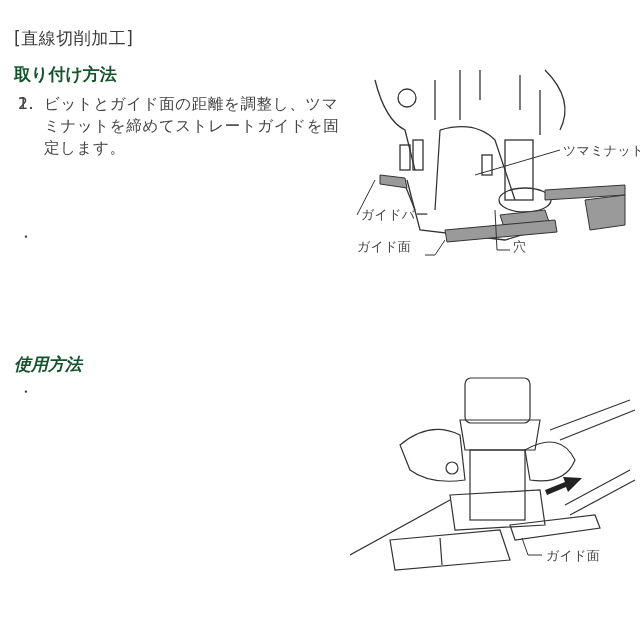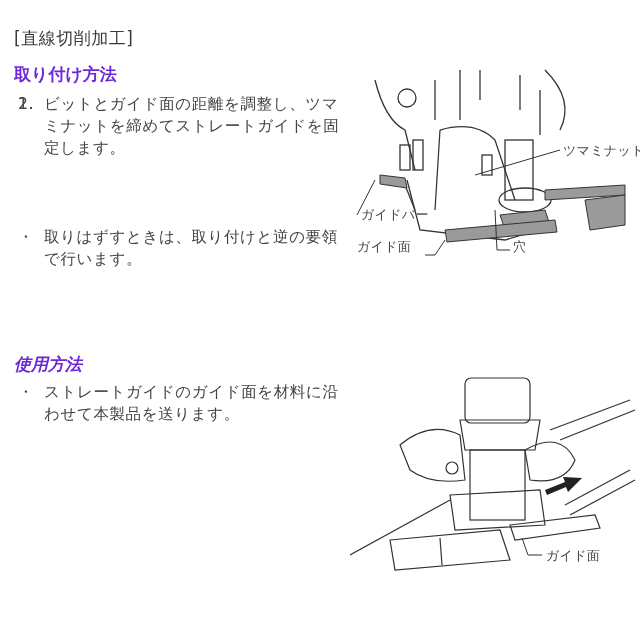--- a/index.html
+++ b/index.html
@@ -1,20 +1,20 @@
 <!DOCTYPE html>
 <html><head>
 <meta charset="utf-8">
 <style>
   html, body { margin:0; padding:0; background:#ffffff; }
   body { width:640px; height:640px; position:relative; overflow:hidden;
          font-family:"DejaVu Sans","Liberation Sans",sans-serif; color:#333333; }
   .abs { position:absolute;margin-top:23px; }
   .section-title { left:14px; top:4px; font-size:17px; color:#3a3a3a; letter-spacing:0.5px; }
-  .heading { font-size:17px; font-weight:bold; color:#6d28d9; }
+  .heading { font-size:17px; font-weight:bold; color:#14532d; }
   .h1 { left:14px; top:40px; }
   .h2 { left:14px; top:330px;font-style:italic; }
   .body-text { font-size:15.5px; line-height:22px; color:#444444; letter-spacing:0.6px; }
   .list { left:18px; width:330px; }
   .list-item { position:relative; padding-left:26px; }
   .marker { position:absolute; left:0; top:0; }
   .steps { top:70px; }
   .note1 { top:203px; }
   .note2 { top:358px; }
   .figure { position:absolute;font-family:Liberation Mono, monospace; }
@@ -35,21 +35,20 @@
   </div>
   <div class="list-item">
     <span class="marker">2.</span>
     <span>ビットとガイド面の距離を調整し、ツマミナットを締めてストレートガイドを固定します。</span>
   </div>
 </div>
 
 <div class="abs list note1 body-text">
   <div class="list-item">
     <span class="marker">・</span>
-    <span>取りはずすときは、取り付けと逆の要領で行います。</span>
   </div>
 </div>
 
 <div class="figure fig1">
   <svg width="295" height="215" viewBox="0 0 295 215">
     <g fill="none" stroke="#333" stroke-width="1.3">
 
       <path d="M30 20 Q40 60 60 70 L70 110"></path>
       <path d="M90 20 L90 60"></path>
       <path d="M115 10 L115 60"></path>
@@ -91,21 +90,20 @@
   <span class="callout" style="left:16px; top:146px;">ガイドバー</span>
   <span class="callout" style="left:12px; top:178px;">ガイド面</span>
   <span class="callout" style="left:168px; top:178px;">穴</span>
 </div>
 
 <div class="abs heading h2">使用方法</div>
 
 <div class="abs list note2 body-text">
   <div class="list-item">
     <span class="marker">・</span>
-    <span>ストレートガイドのガイド面を材料に沿わせて本製品を送ります。</span>
   </div>
 </div>
 
 <div class="figure fig2">
   <svg width="290" height="230" viewBox="0 0 290 230">
     <g fill="none" stroke="#333" stroke-width="1.2">
 
       <line x1="0" y1="195" x2="100" y2="140"></line>
       <line x1="200" y1="70" x2="280" y2="40"></line>
       <line x1="210" y1="80" x2="285" y2="50"></line>

